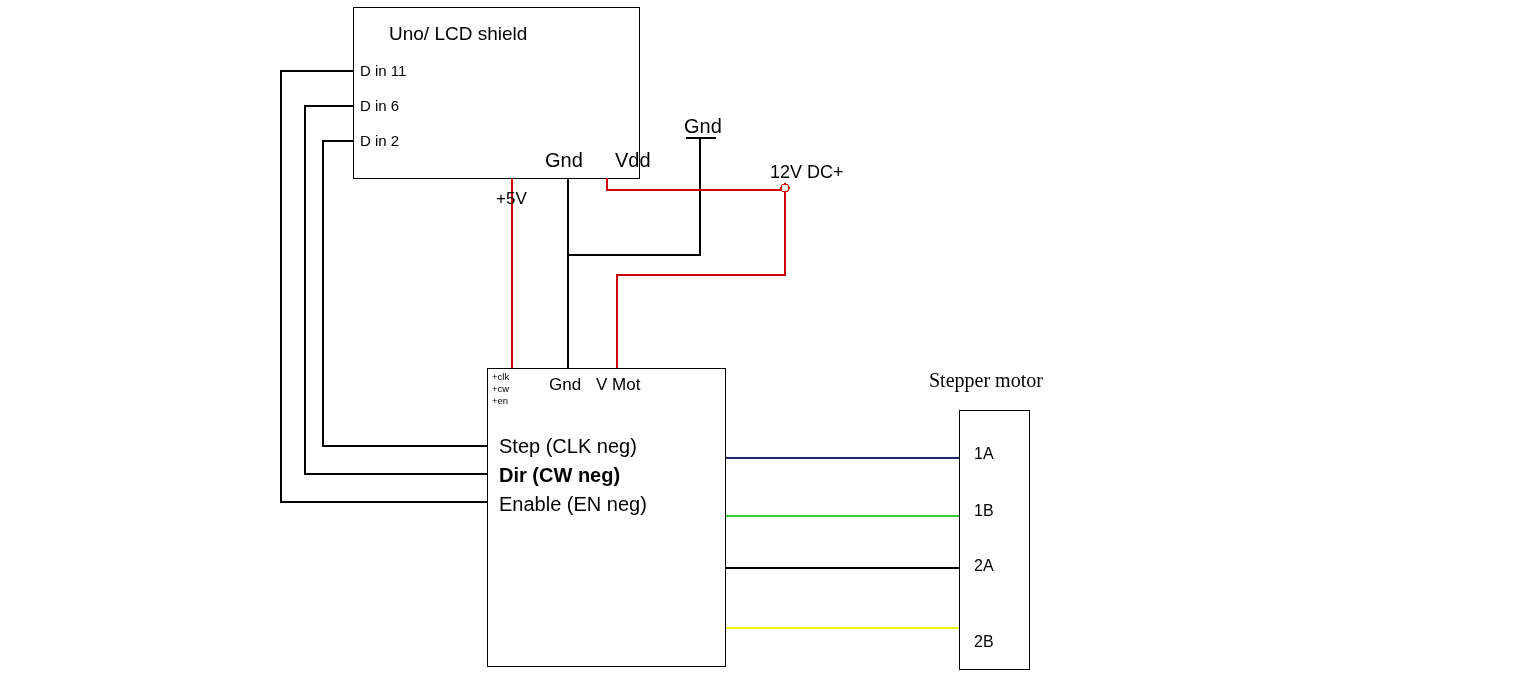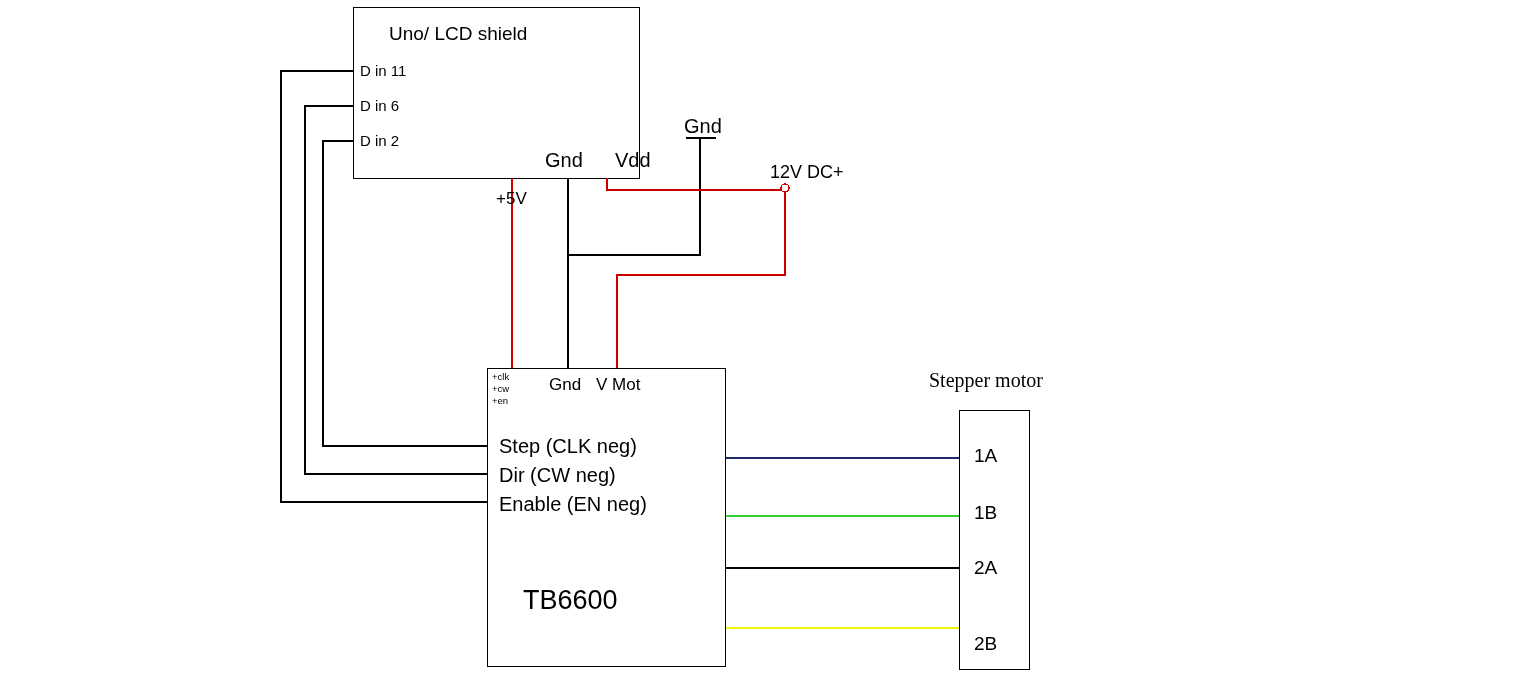--- a/index.html
+++ b/index.html
@@ -31,21 +31,21 @@
     white-space: pre;
     line-height: 1;
     color: #000000;
   }
   .box-title   { font-size: 19px; }
   .pin-sm      { font-size: 15px; text-align: center; }
   .pin-md      { font-size: 17px; }
   .pin-lg      { font-size: 20px; }
   .pin-xs      { font-size: 9.5px; line-height: 9.5px; }
   .chip-name   { font-size: 27px; }
-  .motor-pin   { font-size: 19px; }
+  .motor-pin   { font-size: 16px; }
   .node-lbl    { font-size: 18px; }
   .center      { text-align: left; padding-left: 36px; }
 </style>
 </head>
 <body>
 
 <div id="diagram-root">
 
   <svg id="wire-layer" viewBox="0 0 1519 679" xmlns="http://www.w3.org/2000/svg" shape-rendering="crispEdges">
 
@@ -92,24 +92,23 @@
   <div class="lbl node-lbl" style="left:770px; top:163px;">12V DC+</div>
 
   <div class="lbl pin-xs" style="left:492px; top:372px;">+clk</div>
   <div class="lbl pin-xs" style="left:492px; top:384px;">+cw</div>
   <div class="lbl pin-xs" style="left:492px; top:396px;">+en</div>
 
   <div class="lbl pin-md" style="left:549px; top:376px;">Gnd</div>
   <div class="lbl pin-md" style="left:596px; top:376px;text-align:right;">V Mot</div>
 
   <div class="lbl pin-lg" style="left:499px; top:436px;">Step (CLK neg)</div>
-  <div class="lbl pin-lg" style="left:499px; top:465px;">Dir (CW neg)</div>
+  <div class="lbl pin-lg" style="left:499px; top:465px;font-weight:bold;">Dir (CW neg)</div>
   <div class="lbl pin-lg" style="left:499px; top:494px;text-align:center;">Enable (EN neg)</div>
 
-  <div class="lbl chip-name center" style="left:487px; top:587px; width:238px;">TB6600</div>
 
   <div class="lbl pin-lg" style="left:929px; top:370px;font-family:Liberation Serif, serif;">Stepper motor</div>
 
   <div class="lbl motor-pin" style="left:974px; top:446px;">1A</div>
   <div class="lbl motor-pin" style="left:974px; top:503px;">1B</div>
   <div class="lbl motor-pin" style="left:974px; top:558px;">2A</div>
   <div class="lbl motor-pin" style="left:974px; top:634px;">2B</div>
 
 </div>
 

